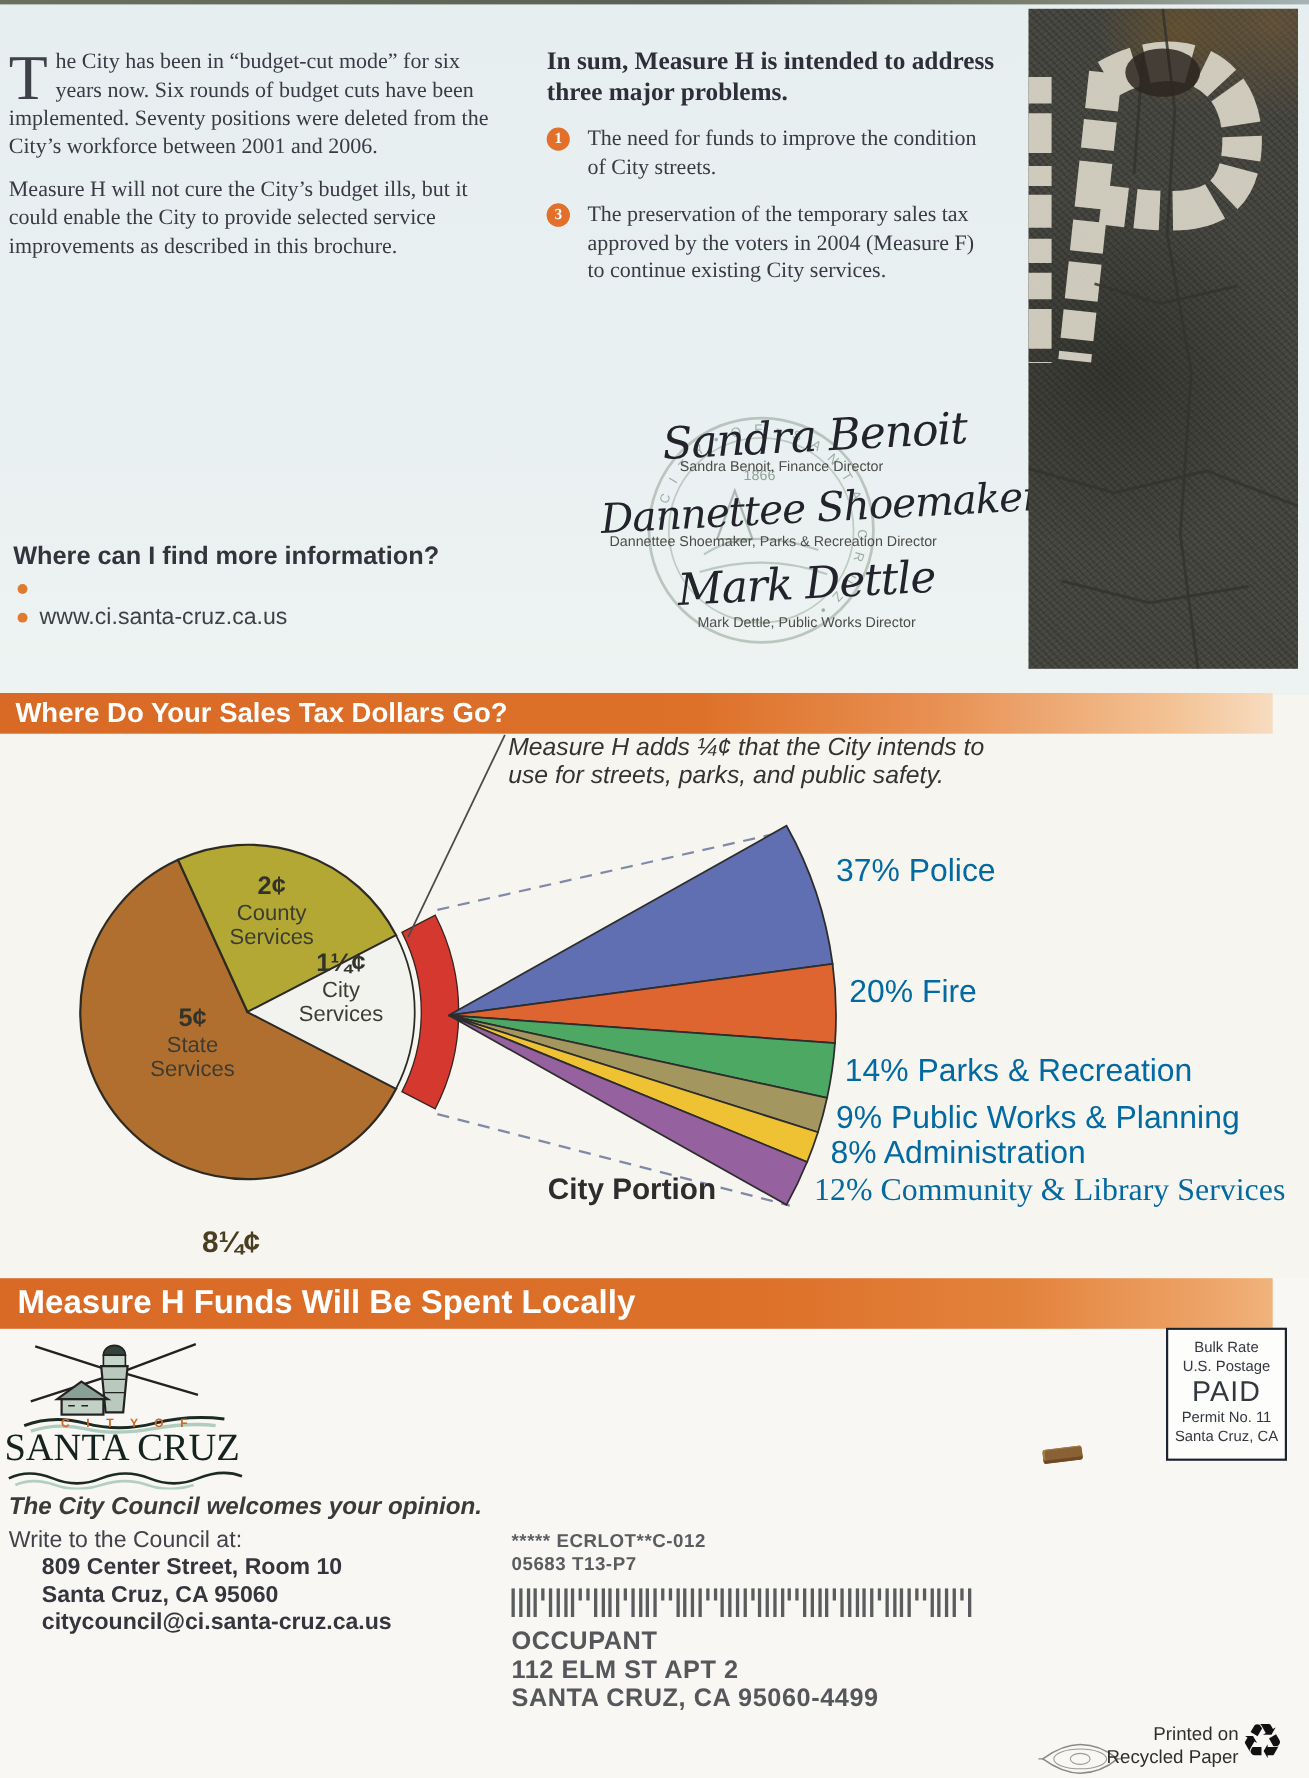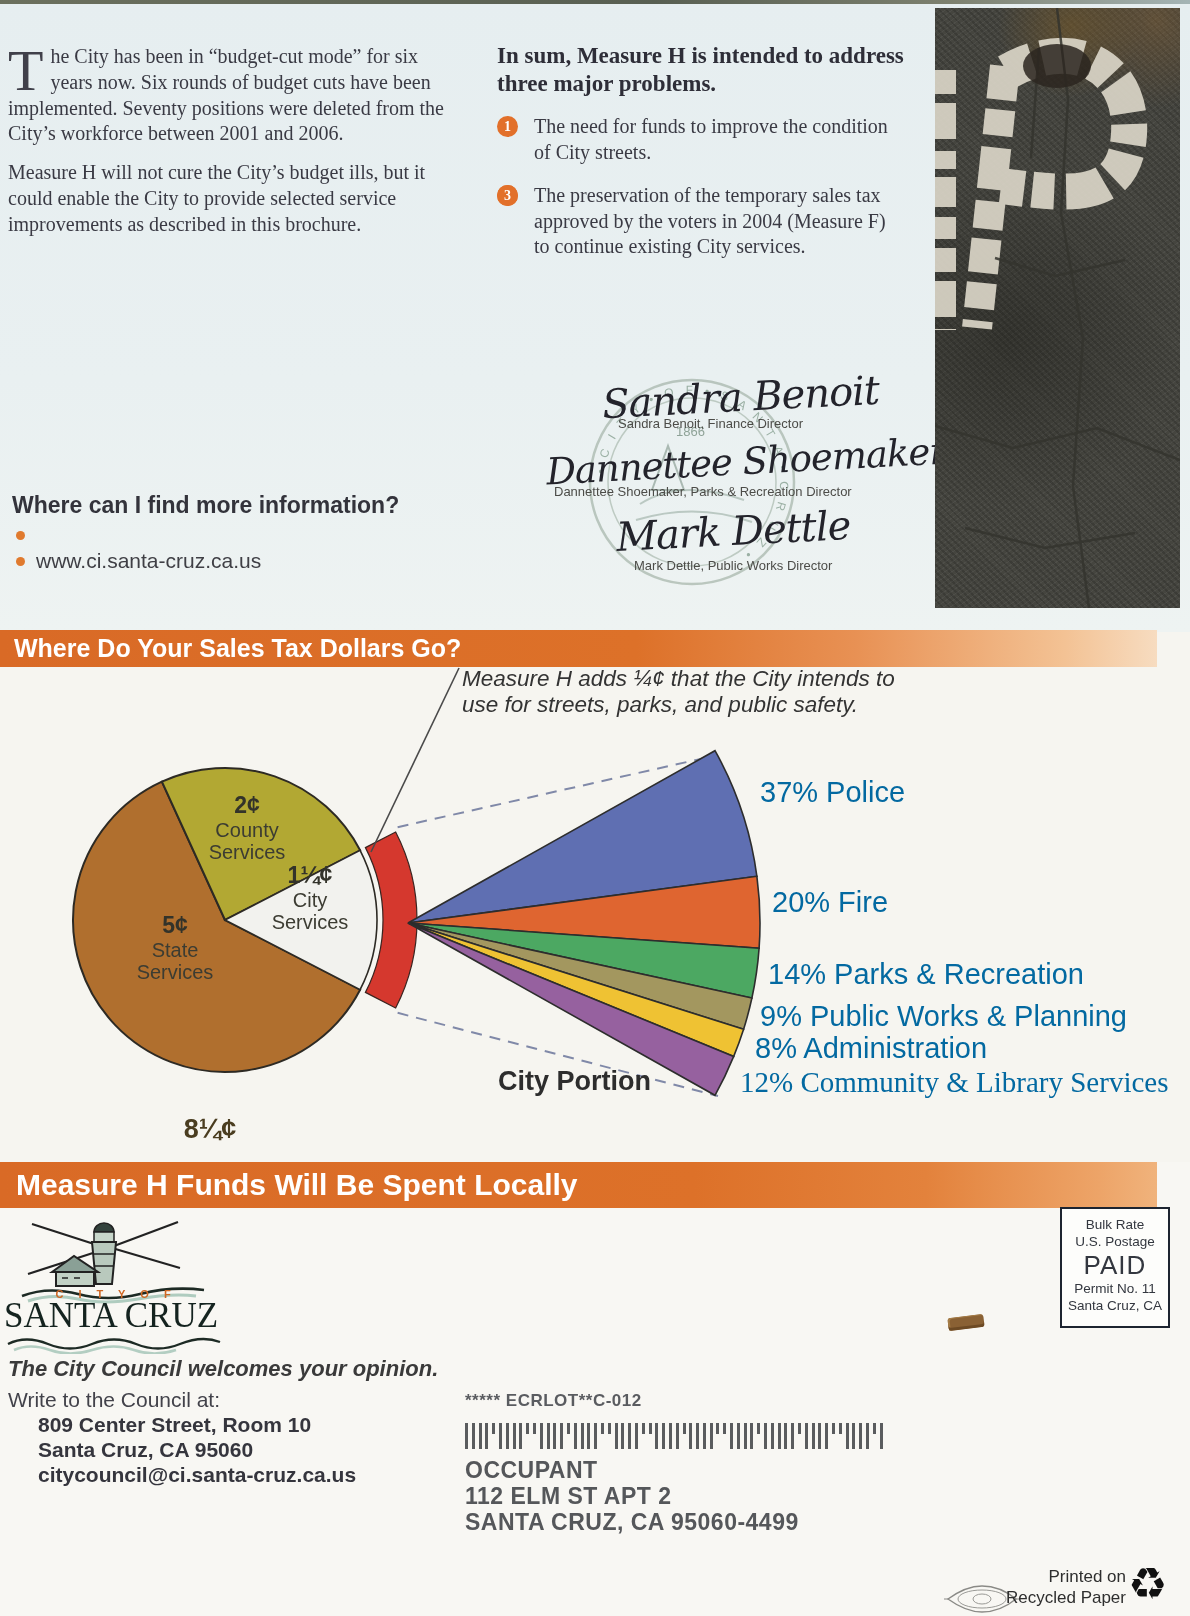--- a/index.html
+++ b/index.html
@@ -241,20 +241,21 @@
   <div class="l">Bulk Rate</div>
   <div class="l">U.S. Postage</div>
   <div class="paid">PAID</div>
   <div class="l">Permit No. 11</div>
   <div class="l">Santa Cruz, CA</div>
 </div>
 <div class="abs" id="smudge"></div>
 
 <div class="abs" id="mail-label">
   <div class="meta">***** ECRLOT**C-012</div>
+  <div class="meta">05683  T13-P7</div>
   <div id="barcode"><span style="height: 26px;"></span><span style="height: 26px;"></span><span style="height: 26px;"></span><span style="height: 26px;"></span><span style="height: 11px;"></span><span style="height: 26px;"></span><span style="height: 26px;"></span><span style="height: 26px;"></span><span style="height: 26px;"></span><span style="height: 11px;"></span><span style="height: 11px;"></span><span style="height: 26px;"></span><span style="height: 26px;"></span><span style="height: 26px;"></span><span style="height: 26px;"></span><span style="height: 11px;"></span><span style="height: 26px;"></span><span style="height: 26px;"></span><span style="height: 26px;"></span><span style="height: 26px;"></span><span style="height: 11px;"></span><span style="height: 11px;"></span><span style="height: 26px;"></span><span style="height: 26px;"></span><span style="height: 26px;"></span><span style="height: 26px;"></span><span style="height: 11px;"></span><span style="height: 11px;"></span><span style="height: 26px;"></span><span style="height: 26px;"></span><span style="height: 26px;"></span><span style="height: 26px;"></span><span style="height: 11px;"></span><span style="height: 26px;"></span><span style="height: 26px;"></span><span style="height: 26px;"></span><span style="height: 26px;"></span><span style="height: 11px;"></span><span style="height: 11px;"></span><span style="height: 26px;"></span><span style="height: 26px;"></span><span style="height: 26px;"></span><span style="height: 26px;"></span><span style="height: 11px;"></span><span style="height: 26px;"></span><span style="height: 26px;"></span><span style="height: 26px;"></span><span style="height: 26px;"></span><span style="height: 26px;"></span><span style="height: 11px;"></span><span style="height: 26px;"></span><span style="height: 26px;"></span><span style="height: 26px;"></span><span style="height: 26px;"></span><span style="height: 11px;"></span><span style="height: 11px;"></span><span style="height: 26px;"></span><span style="height: 26px;"></span><span style="height: 26px;"></span><span style="height: 26px;"></span><span style="height: 11px;"></span><span style="height: 26px;"></span></div>
   <div id="recipient">
     <div>OCCUPANT</div>
     <div>112 ELM ST APT 2</div>
     <div>SANTA CRUZ, CA 95060-4499</div>
   </div>
 </div>
 
 <svg class="abs" style="left:942px;top:1584px;" width="80" height="30" viewBox="0 0 80 30">
   <path d="M6,15 Q24,2 40,2 Q58,2 74,15 Q58,28 40,28 Q24,28 6,15 Z" fill="none" stroke="#8a8a86" stroke-width="1.4"></path>

